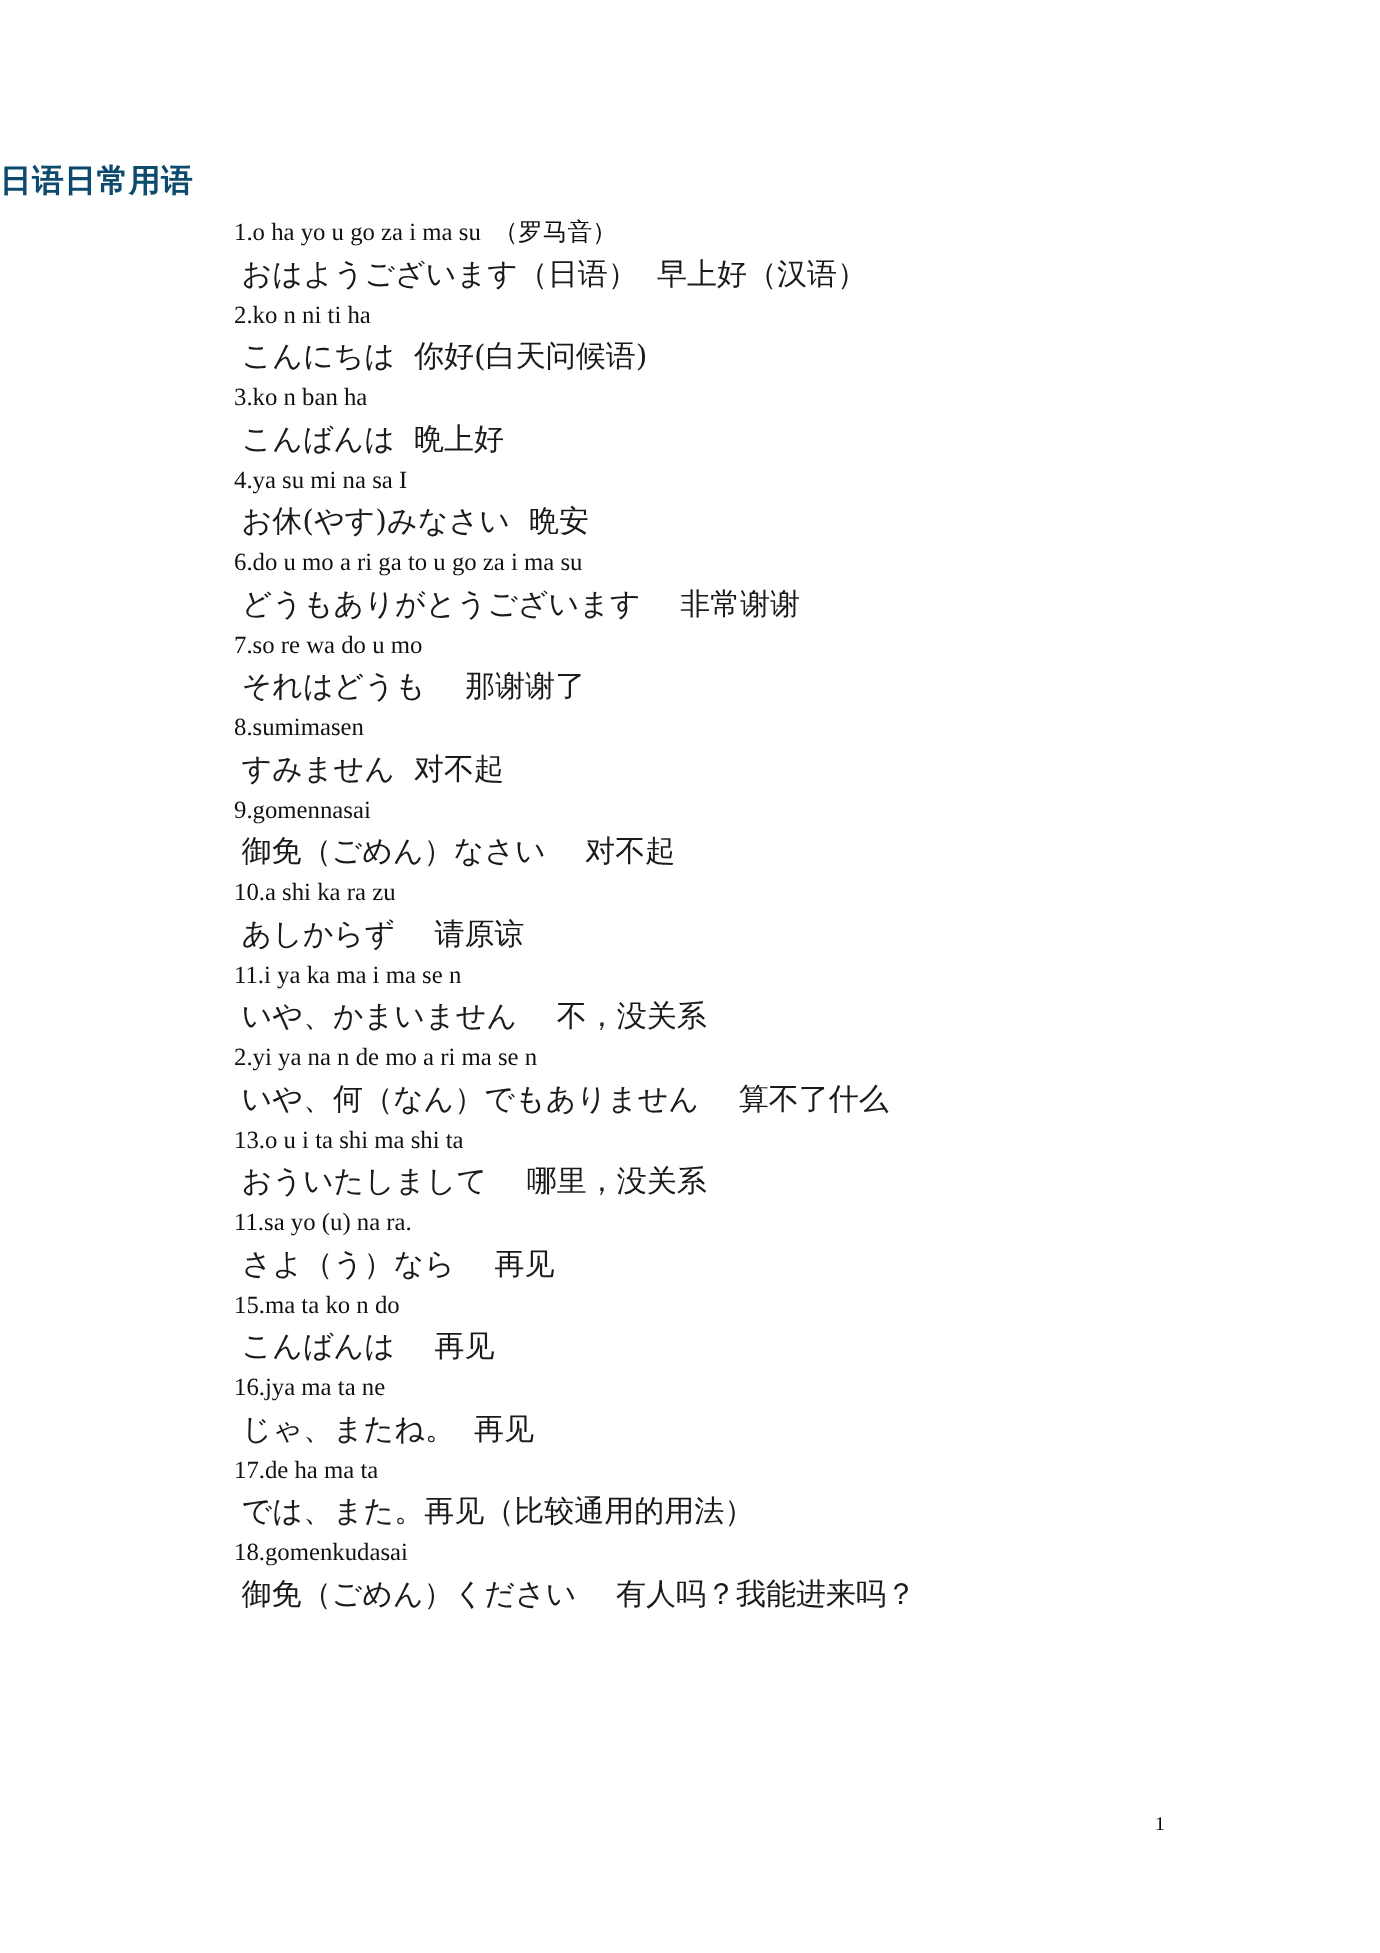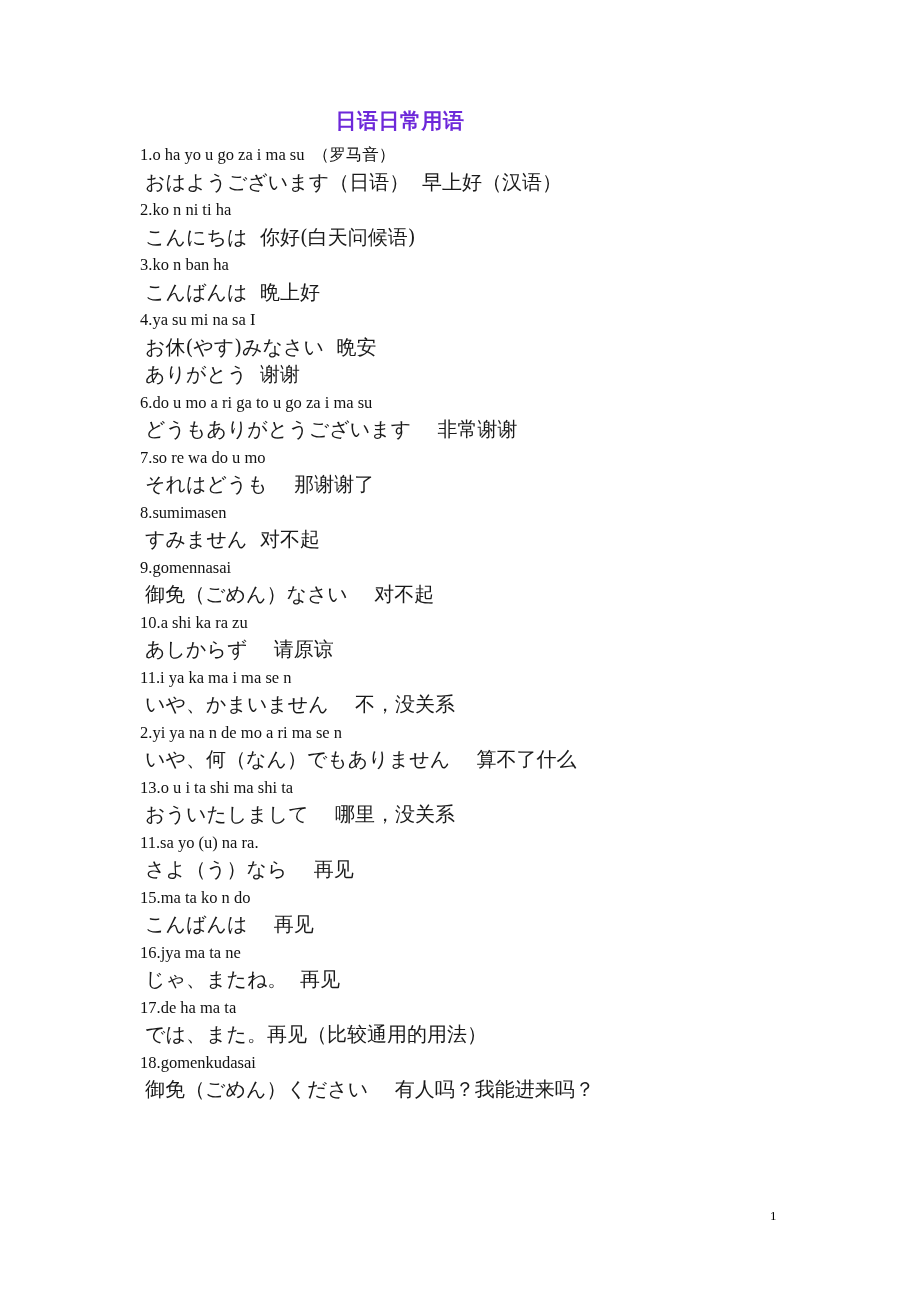--- a/index.html
+++ b/index.html
@@ -24,32 +24,32 @@
     width: 920px;
     height: 1302px;
     background: #ffffff;
   }
 
   .doc-title {
     position: absolute;
     left: 0;
     top: 107px;
     width: 800px;
-    text-align: center;
+    text-align: left;
     font-family: "Liberation Sans", "DejaVu Sans", sans-serif;
     font-size: 21px;
     font-weight: 700;
     letter-spacing: 0.5px;
     line-height: 28px;
-    color: #6d28d9;
+    color: #0c4a6e;
   }
 
   .body-block {
     position: absolute;
-    left: 140px;
+    left: 156px;
     top: 141px;
     width: 700px;
   }
 
   .entry {
     display: block;
   }
 
   .line-romaji {
     font-family: "Liberation Serif", "DejaVu Serif", serif;
@@ -103,21 +103,20 @@
       <div class="line-romaji">3.ko n ban ha</div>
       <div class="line-jp">こんばんは  晩上好</div>
     </div>
 
     <div class="entry">
       <div class="line-romaji">4.ya su mi na sa I</div>
       <div class="line-jp">お休(やす)みなさい  晩安</div>
     </div>
 
     <div class="entry">
-      <div class="line-jp">ありがとう  谢谢</div>
     </div>
 
     <div class="entry">
       <div class="line-romaji">6.do u mo a ri ga to u go za i ma su</div>
       <div class="line-jp">どうもありがとうございます　 非常谢谢</div>
     </div>
 
     <div class="entry">
       <div class="line-romaji">7.so re wa do u mo</div>
       <div class="line-jp">それはどうも　 那谢谢了</div>

